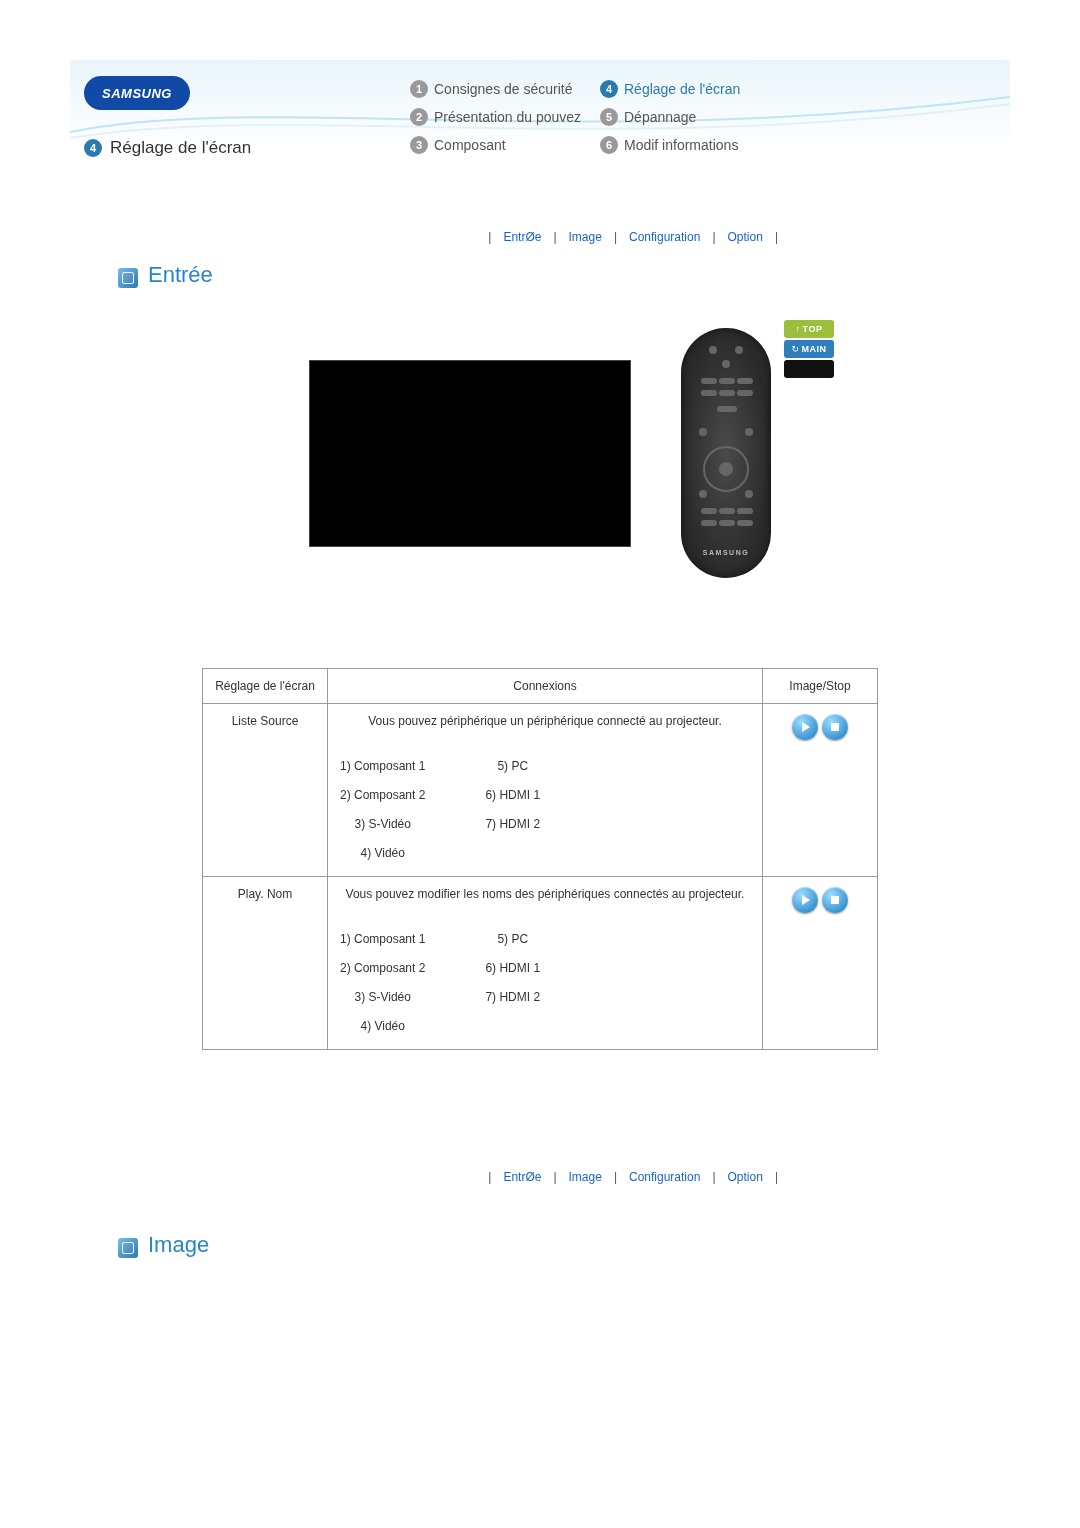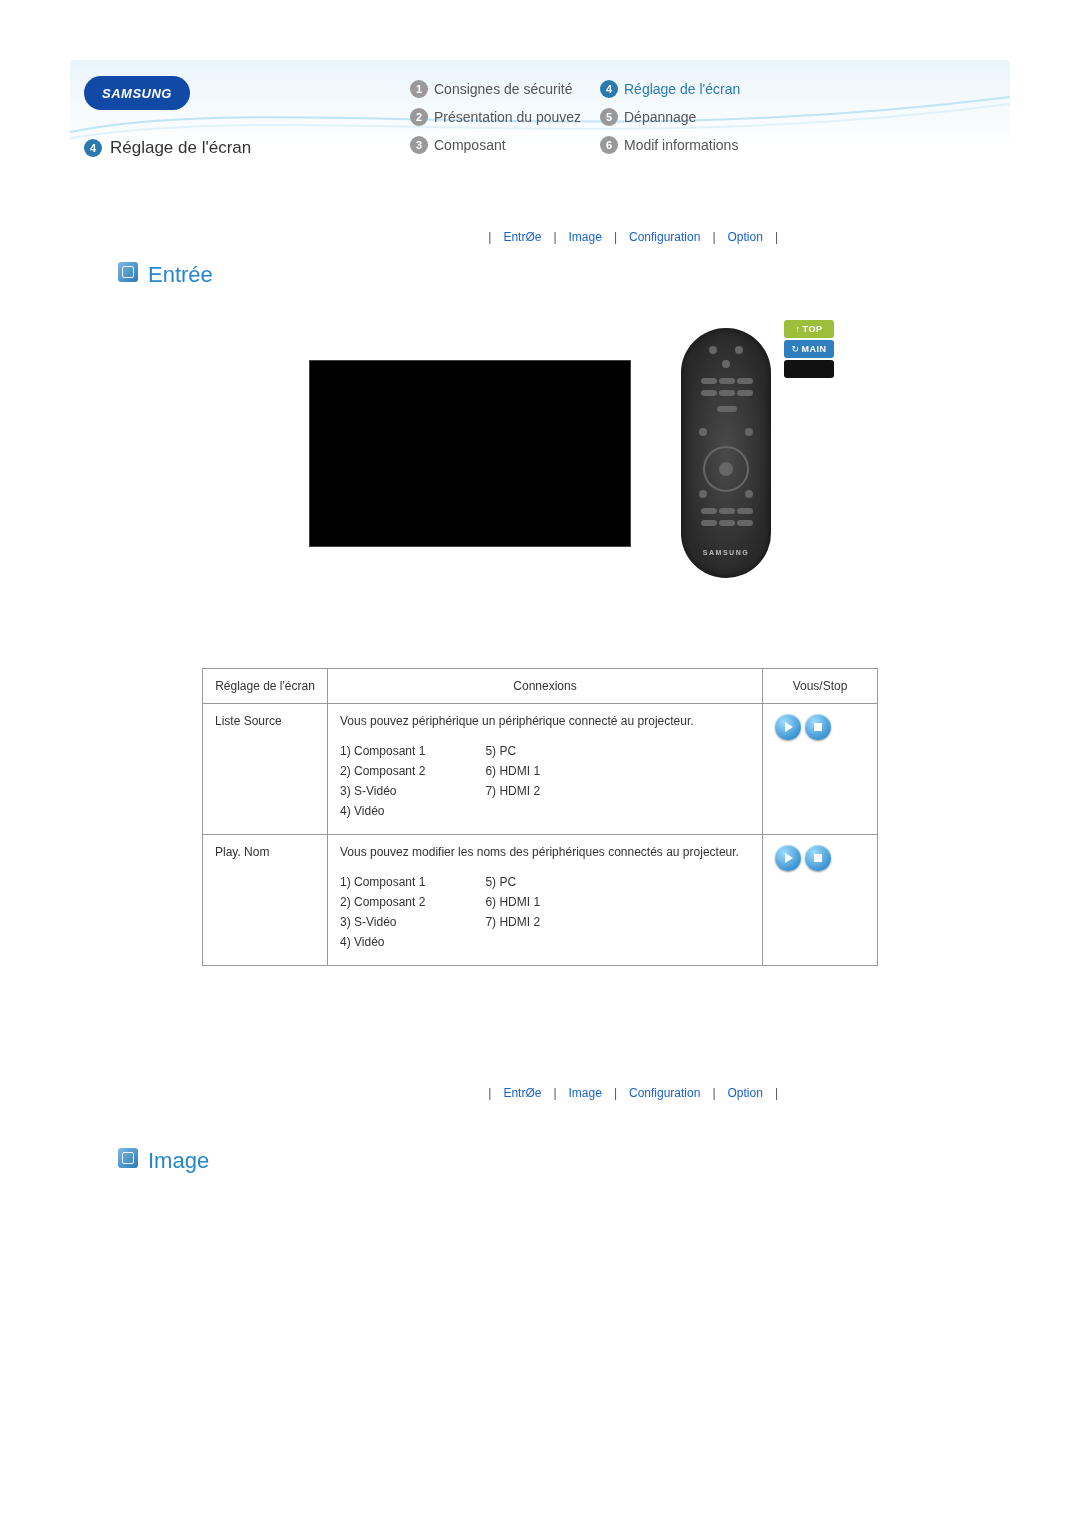--- a/index.html
+++ b/index.html
@@ -92,21 +92,21 @@
     margin: 0 12px;
   }
   .tab-bar a {
     color: #1a63ce;
     text-decoration: none;
     cursor: pointer;
   }
 
   .section-heading {
     display: flex;
-    align-items: flex-start;
+    align-items: flex-end;
     gap: 10px;
     margin-left: 118px;
     margin-bottom: 30px;
   }
   .section-heading .sh-icon {
     width: 20px; height: 20px;
     background: linear-gradient(135deg, #7db9e8, #2a7ab0);
     border-radius: 3px;
     position: relative;
   }
@@ -226,31 +226,31 @@
   table.settings {
     border-collapse: collapse;
     width: 676px;
     margin: 0 auto;
     font-size: 12px;
     color: #333;
   }
   table.settings th, table.settings td {
     border: 1px solid #999;
     padding: 10px 12px;
-    text-align: left;
+    text-align: center;
     vertical-align: top;
   }
   table.settings th {
     font-weight: normal;
     text-align: center;
     vertical-align: middle;
   }
   .twocol { display: flex; gap: 60px; margin-top: 16px; }
   .twocol ul { list-style: none; padding: 0; margin: 0; }
-  .twocol li { margin-bottom: 6px; }
+  .twocol li { margin-bottom: 6px; margin-top: 15px; }
   .ps-cell { text-align: center; vertical-align: middle; }
   .ps-buttons {
     display: inline-flex;
     gap: 4px;
     align-items: center;
     justify-content: center;
   }
   .ps-btn {
     width: 26px; height: 26px;
     border-radius: 50%;
@@ -391,21 +391,21 @@
       <div class="brand">SAMSUNG</div>
     </div>
   </div>
 
 
   <table class="settings">
     <thead>
       <tr>
         <th style="width:100px;">Réglage de l'écran</th>
         <th>Connexions</th>
-        <th style="width:90px;">Vous/Stop</th>
+        <th style="width:90px;">Image/Stop</th>
       </tr>
     </thead>
     <tbody>
       <tr>
         <td>Liste Source</td>
         <td>
           <div>Vous pouvez périphérique un périphérique connecté au projecteur.</div>
           <div class="twocol">
             <ul>
               <li>1) Composant 1</li>

